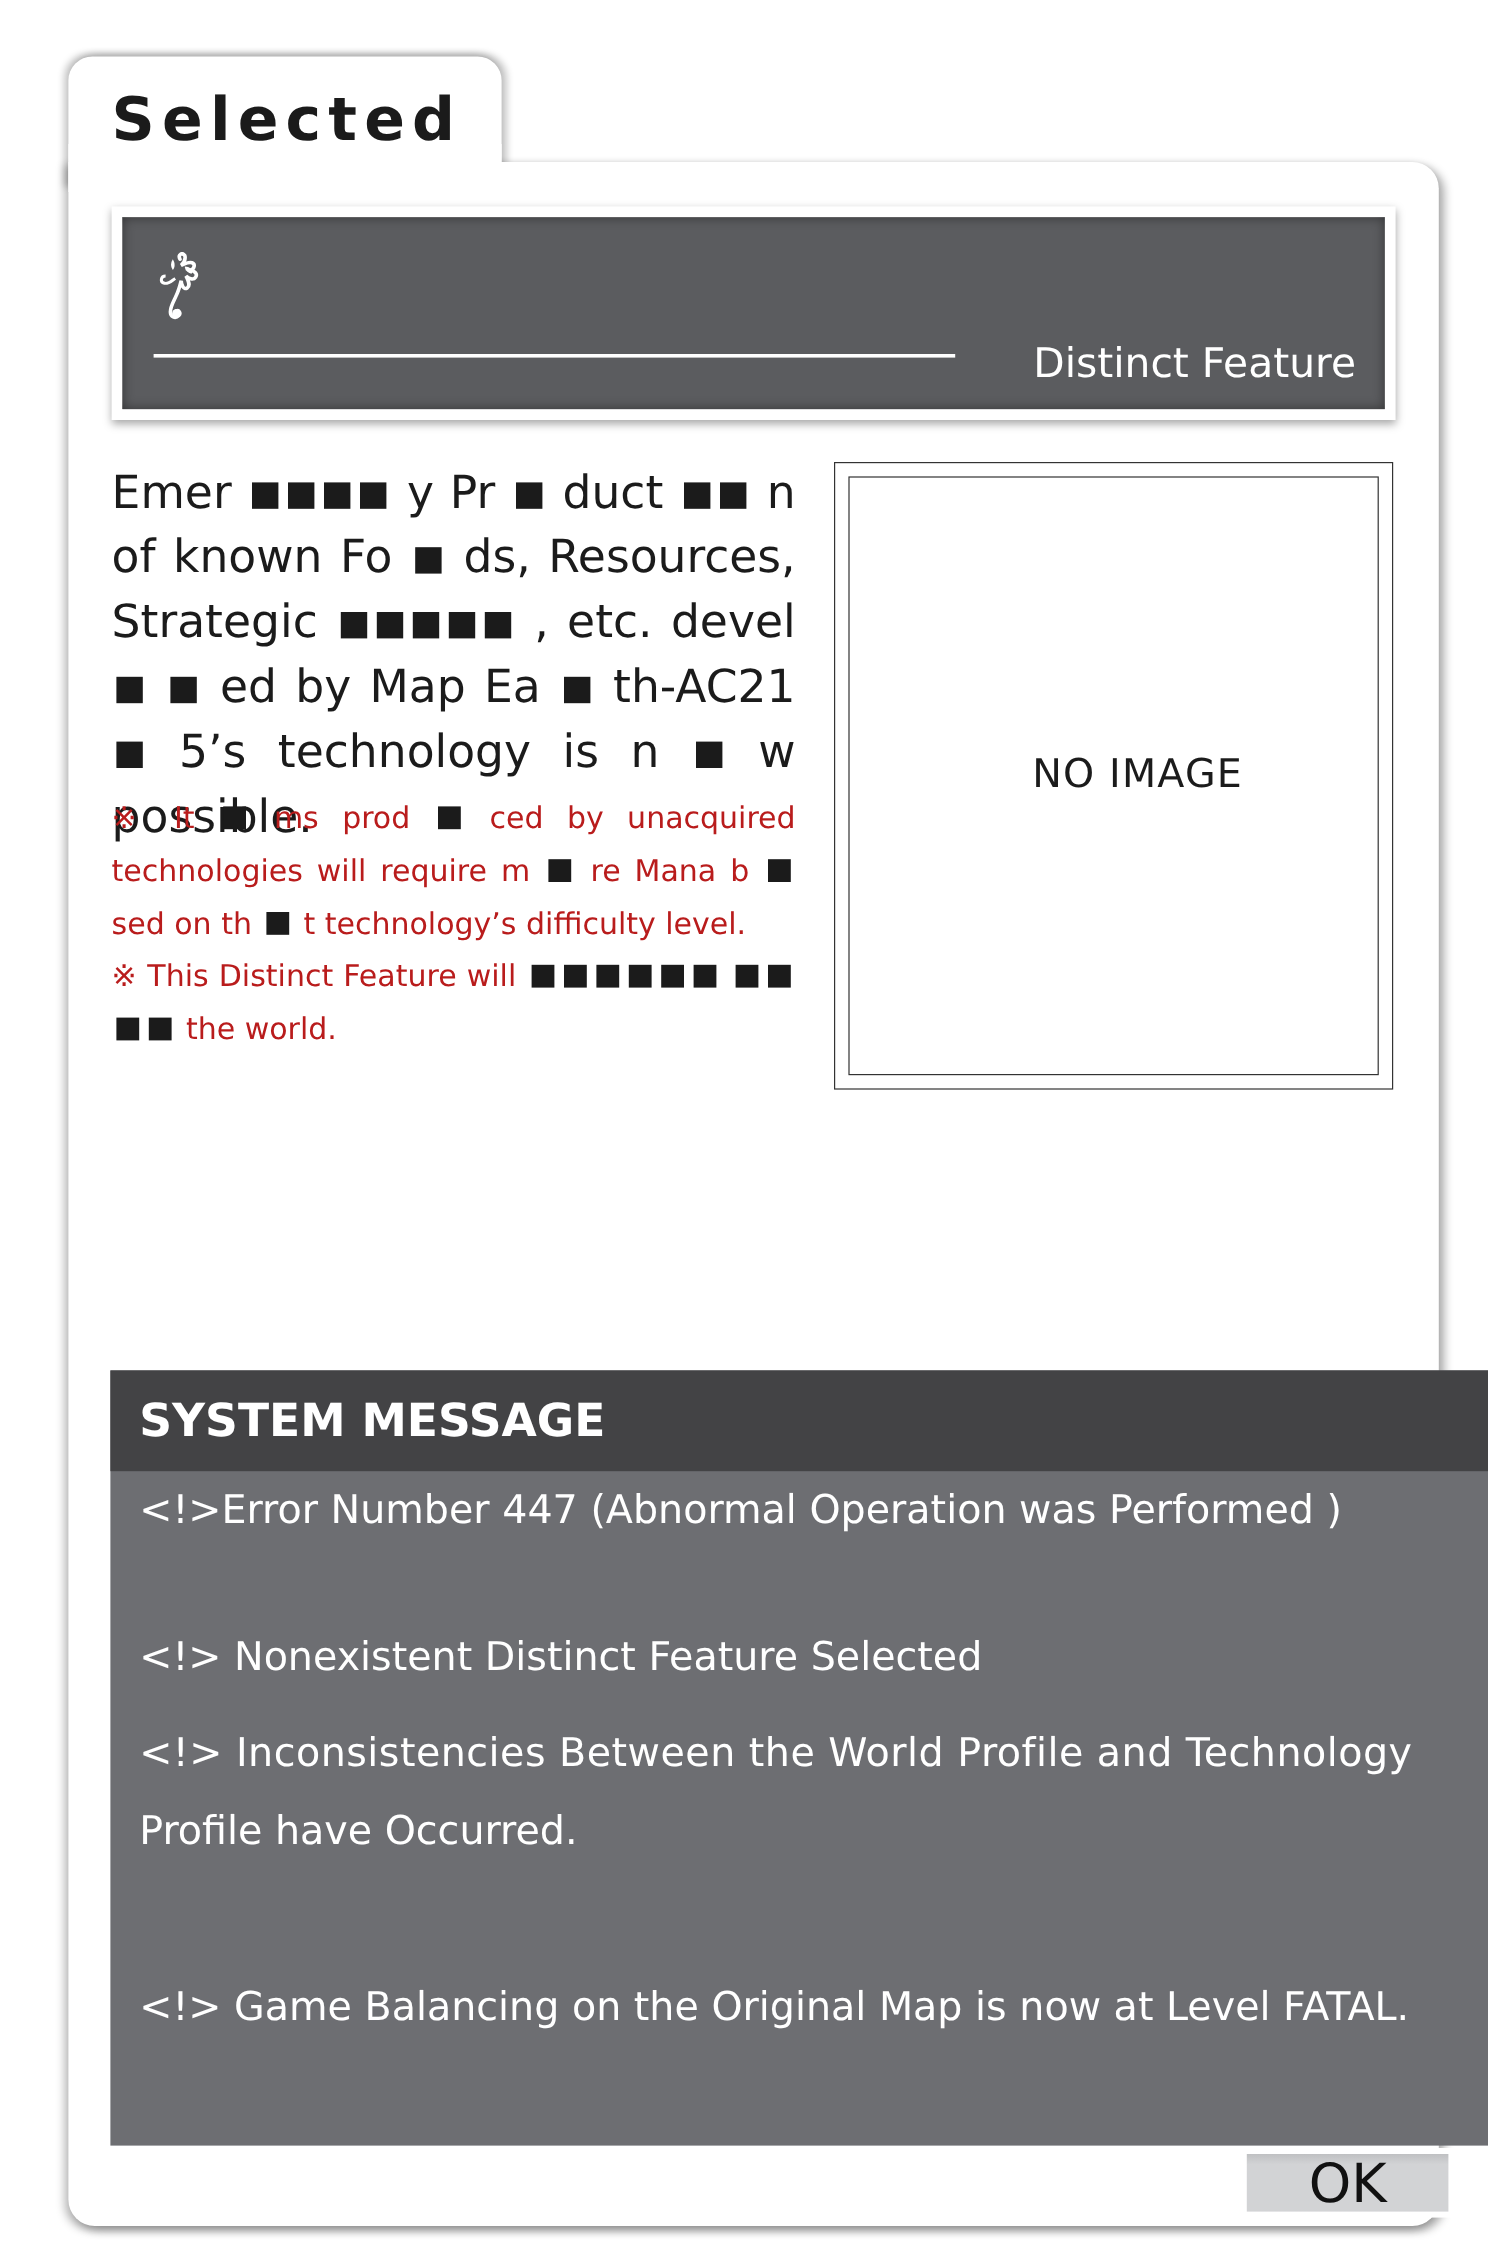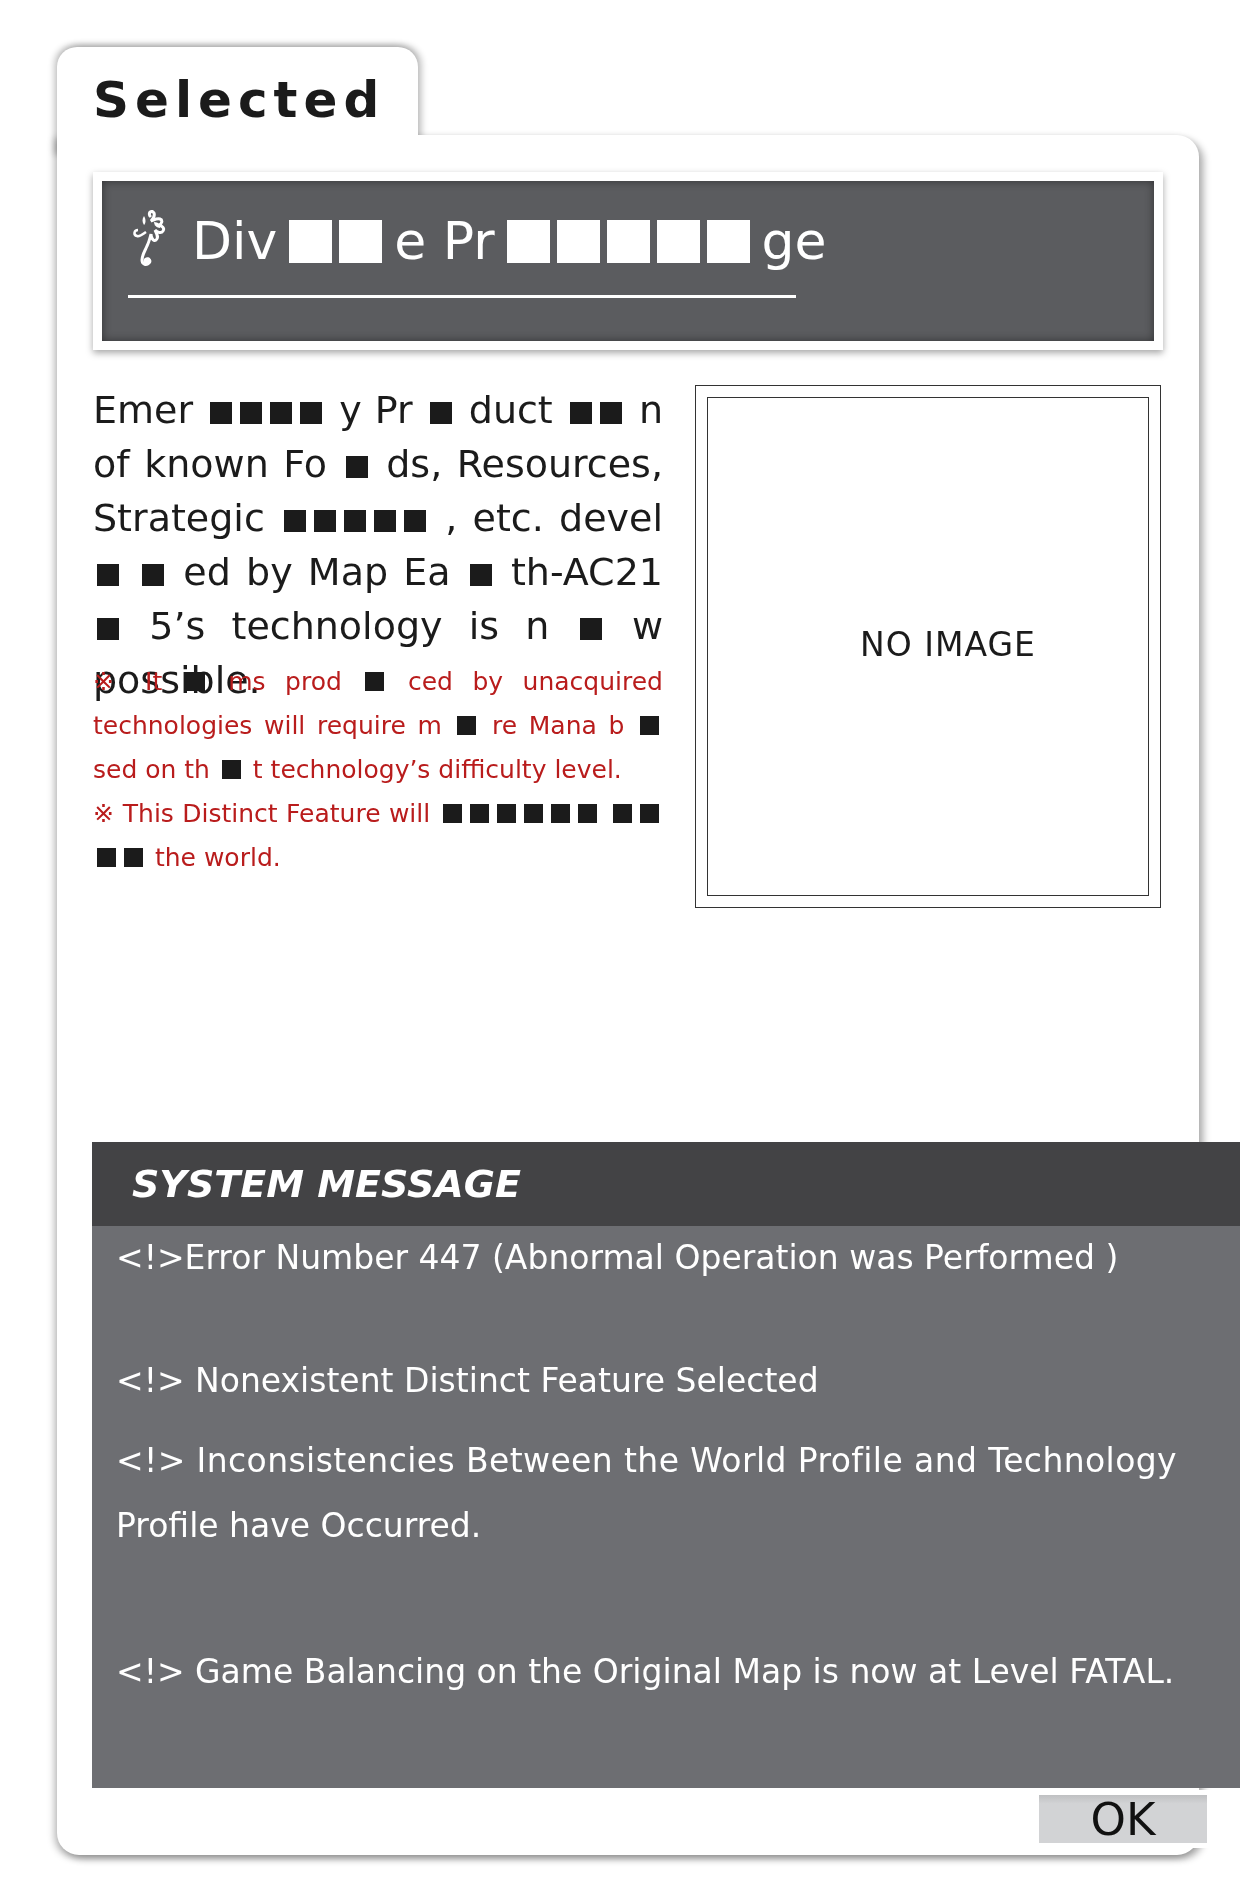--- a/index.html
+++ b/index.html
@@ -67,21 +67,21 @@
     position:absolute; left:11px; top:11px; right:11px; bottom:11px;
     border:1.5px solid #333; display:flex; align-items:center; justify-content:center;padding-left:40px;
   }
   .no-image { font-size:33px; color:#1b1b1b; letter-spacing:1px; margin-top:-4px; }
   .sysmsg {
     position:absolute; left:92px; top:1142px; width:1148px; height:646px;
     background:#6d6e72;
   }
   .sysmsg-header {
     height:84px; background:#434345; display:flex; align-items:center;
-    padding-left:40px; color:#fff; font-weight:bold; font-size:38px;font-style:italic;
+    padding-left:24px; color:#fff; font-weight:bold; font-size:38px;
   }
   .sysmsg-body { position:relative; padding:0 24px; color:#fff; }
   .msg-line { position:absolute; left:24px; font-size:33px; line-height:44px; white-space:nowrap; }
   .ok-button {
     position:absolute; left:942px; top:564px; width:178px; height:58px;
     background:#fff; box-sizing:border-box; padding:5px; cursor:pointer;
   }
   .ok-inner {
     width:100%; height:100%; background:linear-gradient(#bfc0c2 0%, #d2d3d5 18%, #d2d3d5 100%);
     display:flex; align-items:center; justify-content:center;
@@ -99,37 +99,22 @@
 
 <div class="banner">
   <div class="banner-inner">
     <svg class="feature-icon" viewBox="0 0 42 58">
       <path d="M20 6 C18 2 22 0 24 3 C25 6 23 9 21 11 C24 10 27 8 30 9 C33 10 32 14 29 15 C32 16 35 18 33 21 C31 24 27 22 25 20 C27 24 29 28 26 30 C23 32 21 27 21 24 C20 28 19 32 17 36 C15 41 12 45 12 50 C12 54 16 56 19 53 C21 51 19 48 17 49" fill="none" stroke="#fff" stroke-width="3" stroke-linecap="round"></path>
       <path d="M8 20 C4 20 3 25 7 26 C10 27 13 24 16 22" fill="none" stroke="#fff" stroke-width="2.5"></path>
       <path d="M14 6 C16 9 16 13 14 15 C12 12 12 9 14 6 Z" fill="#fff"></path>
       <path d="M24 12 C28 12 31 15 30 18 C27 18 24 15 24 12 Z" fill="#fff"></path>
       <circle cx="17" cy="51" r="3.5" fill="#fff"></circle>
     </svg>
-    <div class="title-row">
-      <span class="seg">Div</span>
-      <span class="blocks">
-        <span class="blk"></span>
-        <span class="blk"></span>
-      </span>
-      <span class="seg">e Pr</span>
-      <span class="blocks">
-        <span class="blk"></span>
-        <span class="blk"></span>
-        <span class="blk"></span>
-        <span class="blk"></span>
-        <span class="blk"></span>
-      </span>
-      <span class="seg">ge</span>
-    </div>
     <div class="banner-line"></div>
+    <div class="banner-sub">Distinct Feature</div>
   </div>
 </div>
 
 <div class="body-text">Emer <span class="r"></span><span class="r"></span><span class="r"></span><span class="r"></span> y Pr <span class="r"></span> duct <span class="r"></span><span class="r"></span> n of known Fo <span class="r"></span> ds, Resources, Strategic <span class="r"></span><span class="r"></span><span class="r"></span><span class="r"></span><span class="r"></span> , etc. devel <span class="r"></span> <span class="r"></span> ed by Map Ea <span class="r"></span> th-AC21 <span class="r"></span> 5’s technology is n <span class="r"></span> w possible.</div>
 <div class="note-text">※  It <span class="r"></span> ms prod <span class="r"></span> ced by unacquired technologies will require m <span class="r"></span> re Mana b <span class="r"></span> sed on th <span class="r"></span> t technology’s difficulty level.<br>※ This Distinct Feature will <span class="r"></span><span class="r"></span><span class="r"></span><span class="r"></span><span class="r"></span><span class="r"></span> <span class="r"></span><span class="r"></span><span class="r"></span><span class="r"></span> the world.</div>
 
 <div class="image-box">
   <div class="image-box-inner">
     <span class="no-image">NO IMAGE</span>
   </div>

